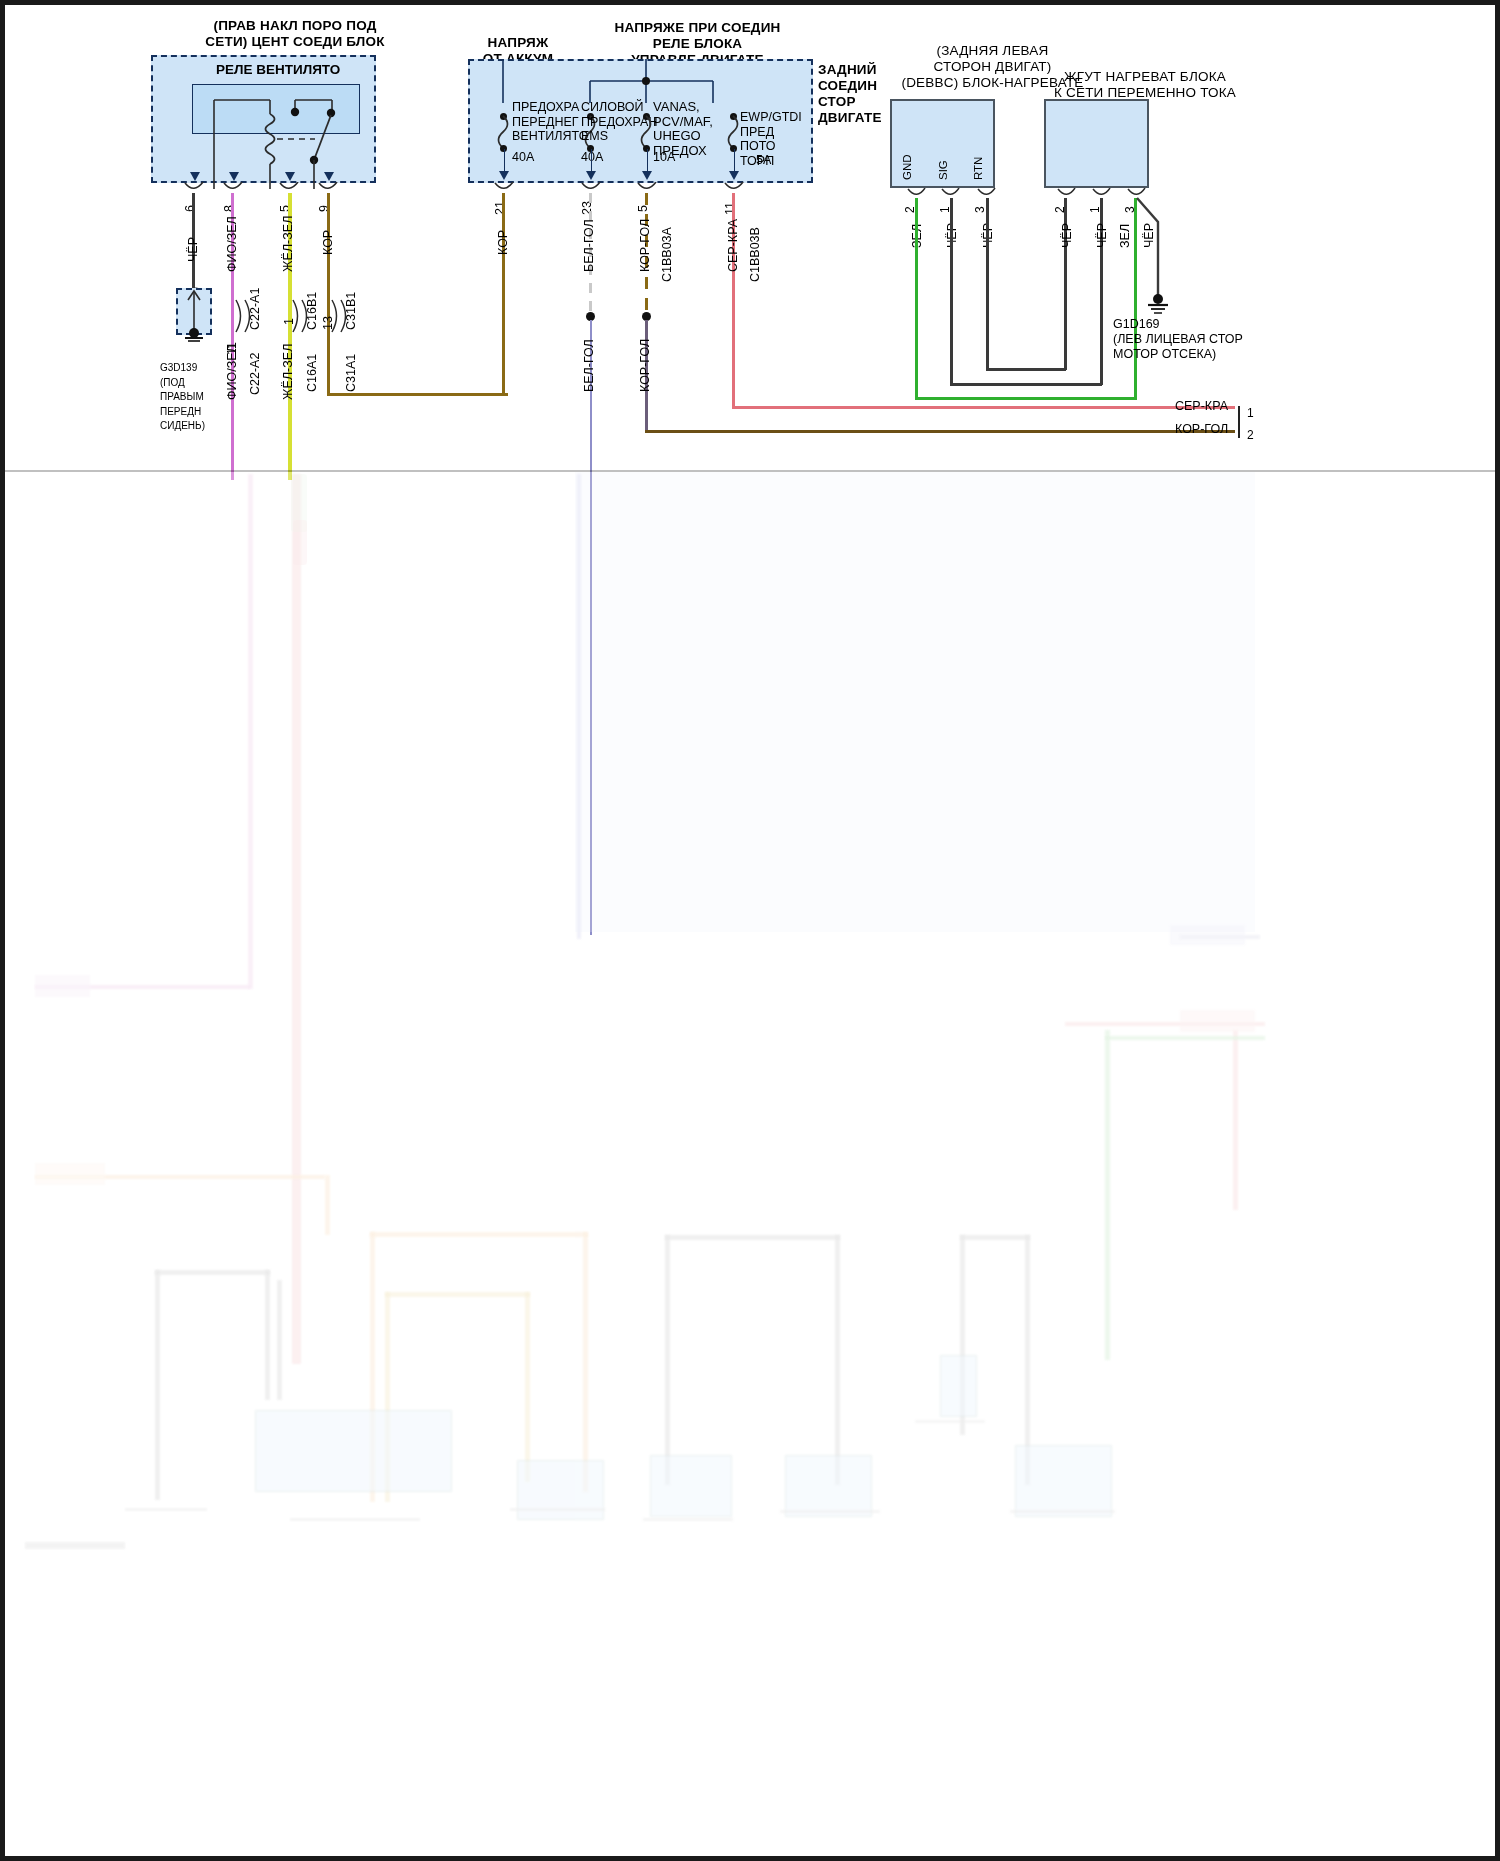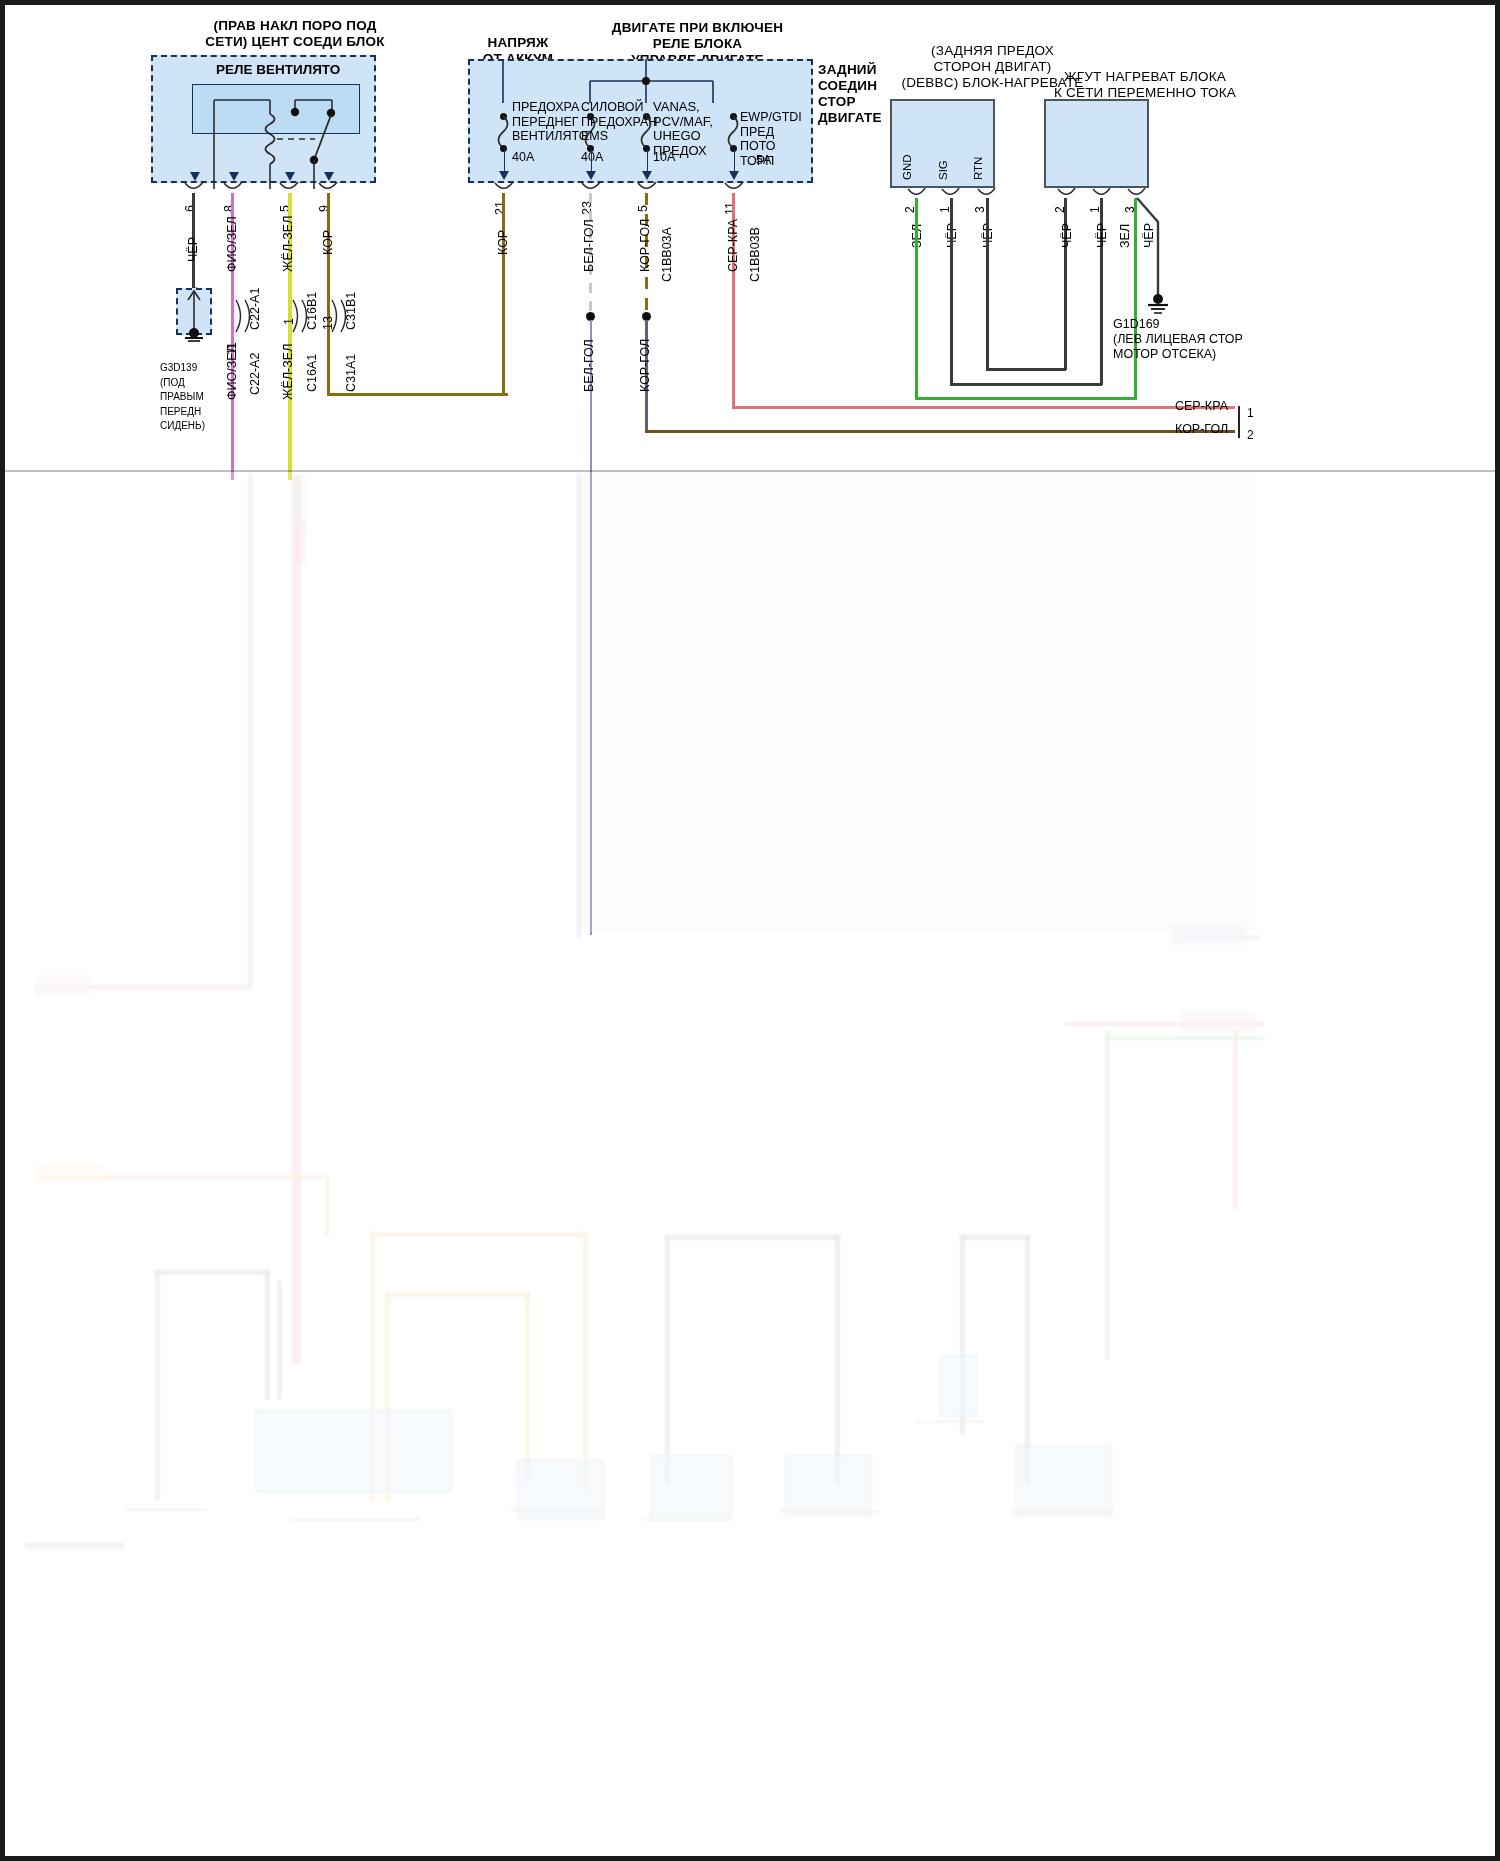--- a/index.html
+++ b/index.html
@@ -37,34 +37,34 @@
     <div>(ПРАВ НАКЛ ПОРО ПОД</div>
     <div>СЕТИ) ЦЕНТ СОЕДИ БЛОК</div>
   </div>
 
   <div class="ttl" style="left:448px;top:35px;width:140px;">
     <div>НАПРЯЖ</div>
     <div>ОТ АККУМ</div>
   </div>
 
   <div class="ttl" style="left:585px;top:20px;width:225px;">
-    <div>ДВИГАТЕ ПРИ ВКЛЮЧЕН</div>
+    <div>НАПРЯЖЕ ПРИ СОЕДИН</div>
     <div>РЕЛЕ БЛОКА</div>
     <div>УПРАВЛЕ ДВИГАТЕ</div>
   </div>
 
   <div class="ttl" style="left:818px;top:62px;width:110px;text-align:left;">
     <div>ЗАДНИЙ</div>
     <div>СОЕДИН</div>
     <div>СТОР</div>
     <div>ДВИГАТЕ</div>
   </div>
 
   <div class="ttl n" style="left:855px;top:43px;width:275px;">
-    <div>(ЗАДНЯЯ ПРЕДОХ</div>
+    <div>(ЗАДНЯЯ ЛЕВАЯ</div>
     <div>СТОРОН ДВИГАТ)</div>
     <div>(DEBBC) БЛОК-НАГРЕВАТЕ</div>
   </div>
 
   <div class="ttl n" style="left:1000px;top:69px;width:290px;">
     <div>ЖГУТ НАГРЕВАТ БЛОКА</div>
     <div>К СЕТИ ПЕРЕМЕННО ТОКА</div>
   </div>
 
   <div class="dash-box" style="left:151px;top:55px;width:225px;height:128px;"></div>

